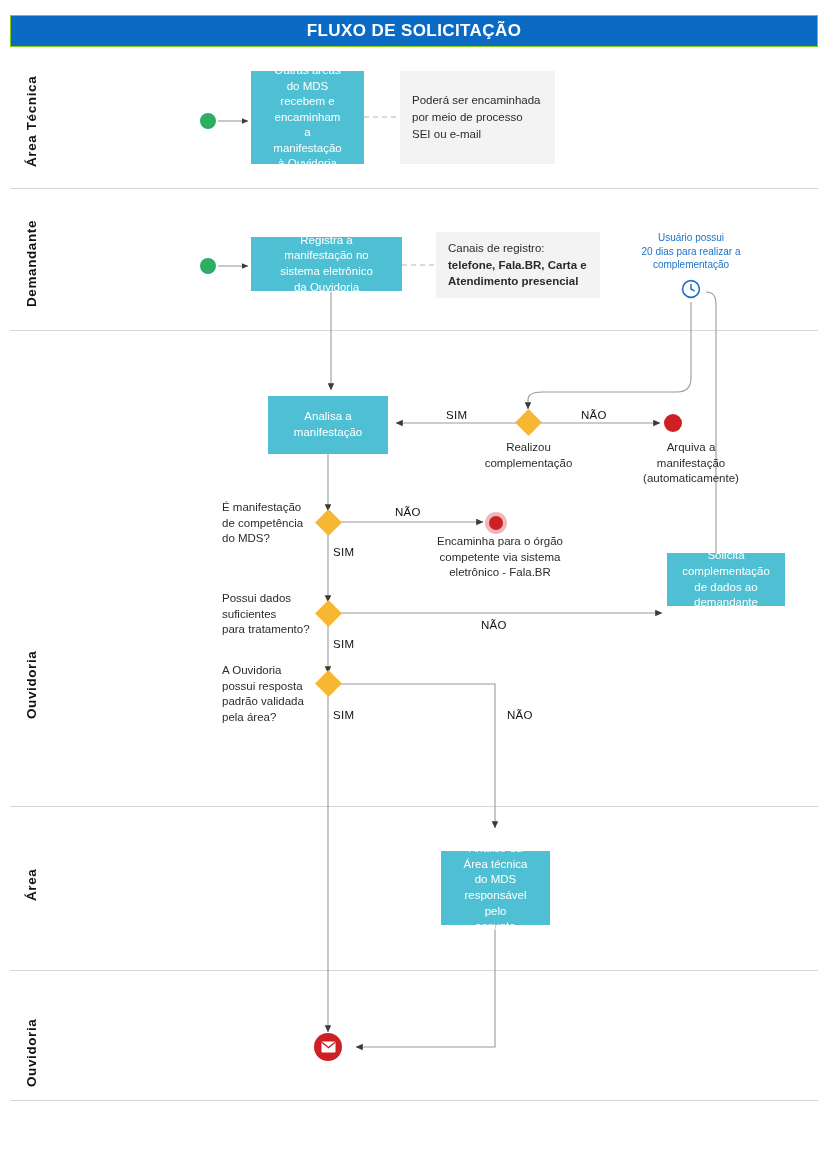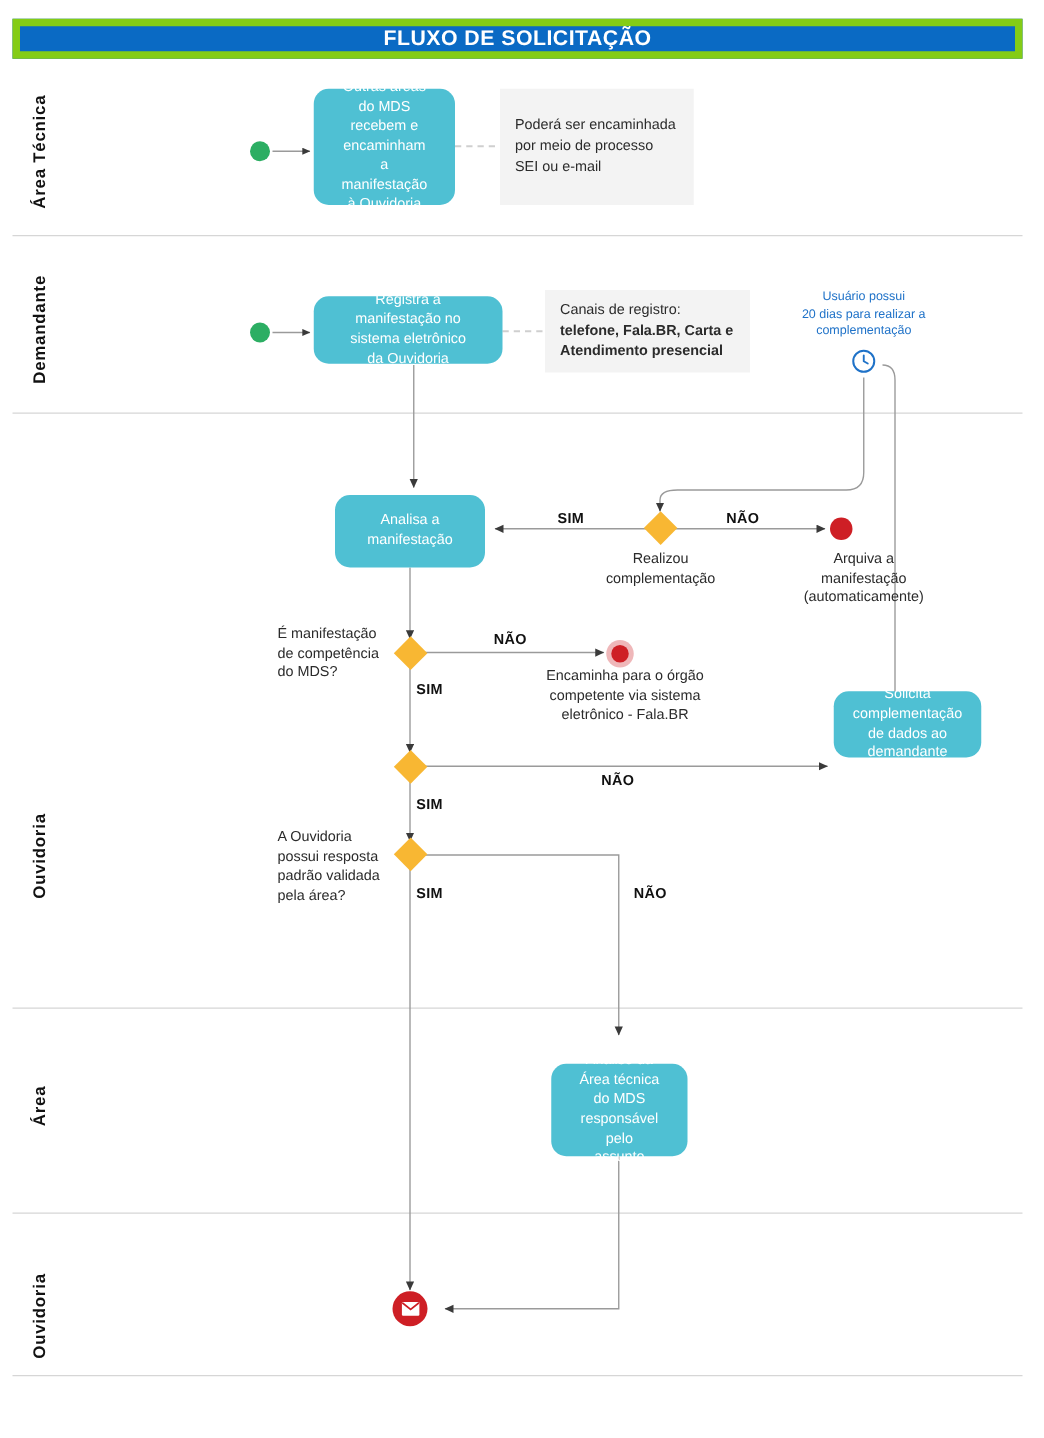--- a/index.html
+++ b/index.html
@@ -13,21 +13,21 @@
     height:1150px;
     overflow:hidden;
     background:#fff;
   }
   
   #title-bar{
     position:absolute;
     left:10px; top:15px;
     width:808px; height:32px;
     background:#0A6AC4;
-    border:6px solid #84cc16;
+    border:1px solid #84cc16;
     box-sizing:border-box;
     display:flex; align-items:center; justify-content:center;
   }
   #title-bar .title-text{
     color:#ffffff;
     font-size:17px;
     font-weight:bold;
     letter-spacing:.4px;
   }
   
@@ -59,21 +59,20 @@
     background:#4FC0D3;
     color:#ffffff;
     display:flex;
     align-items:center;
     justify-content:center;
     text-align:center;
     font-size:11.5px;
     line-height:1.35;
     padding:4px 22px;
     box-sizing:border-box;
-    border-radius:12px;
   }
   .note{
     position:absolute;
     background:#f3f3f3;
     color:#2b2b2b;
     display:flex;
     flex-direction:column;
     justify-content:center;
     text-align:left;
     font-size:11.5px;
@@ -120,21 +119,21 @@
     font-size:11.5px;
     line-height:1.35;
     white-space:pre-line;
   }
   .flow-text.ctr{text-align:center;}
   .flow-text.lft{text-align:left;}
   .branch-label{
     position:absolute;
     color:#111;
     font-size:11.5px;
-    font-weight:bold;
+    font-weight:normal;
     letter-spacing:.3px;
   }
   .timer-note{
     position:absolute;
     color:#1F72C8;
     font-size:10px;
     line-height:1.35;
     text-align:center;
     white-space:pre-line;
   }
@@ -258,20 +257,23 @@
 do MDS?</div>
   <div class="branch-label" style="left:395px; top:506px;">NÃO</div>
   <div class="branch-label" style="left:333px; top:546px;">SIM</div>
 
   <div class="end-dot ringed" style="left:489px; top:516px;"></div>
   <div class="flow-text ctr" style="left:420px; top:534px; width:160px;">Encaminha para o órgão
 competente via sistema
 eletrônico - Fala.BR</div>
 
   <div class="diamond" style="left:319px; top:604px;"></div>
+  <div class="flow-text lft" style="left:222px; top:591px; width:102px;">Possui dados
+suficientes
+para tratamento?</div>
   <div class="branch-label" style="left:481px; top:619px;">NÃO</div>
   <div class="branch-label" style="left:333px; top:638px;">SIM</div>
 
   <div class="proc" style="left:667px; top:553px; width:118px; height:53px;text-align:center;">
     <span>Solicita complementação de dados ao demandante</span>
   </div>
 
   <div class="diamond" style="left:319px; top:674px;"></div>
   <div class="flow-text lft" style="left:222px; top:663px; width:104px;">A Ouvidoria
 possui resposta

